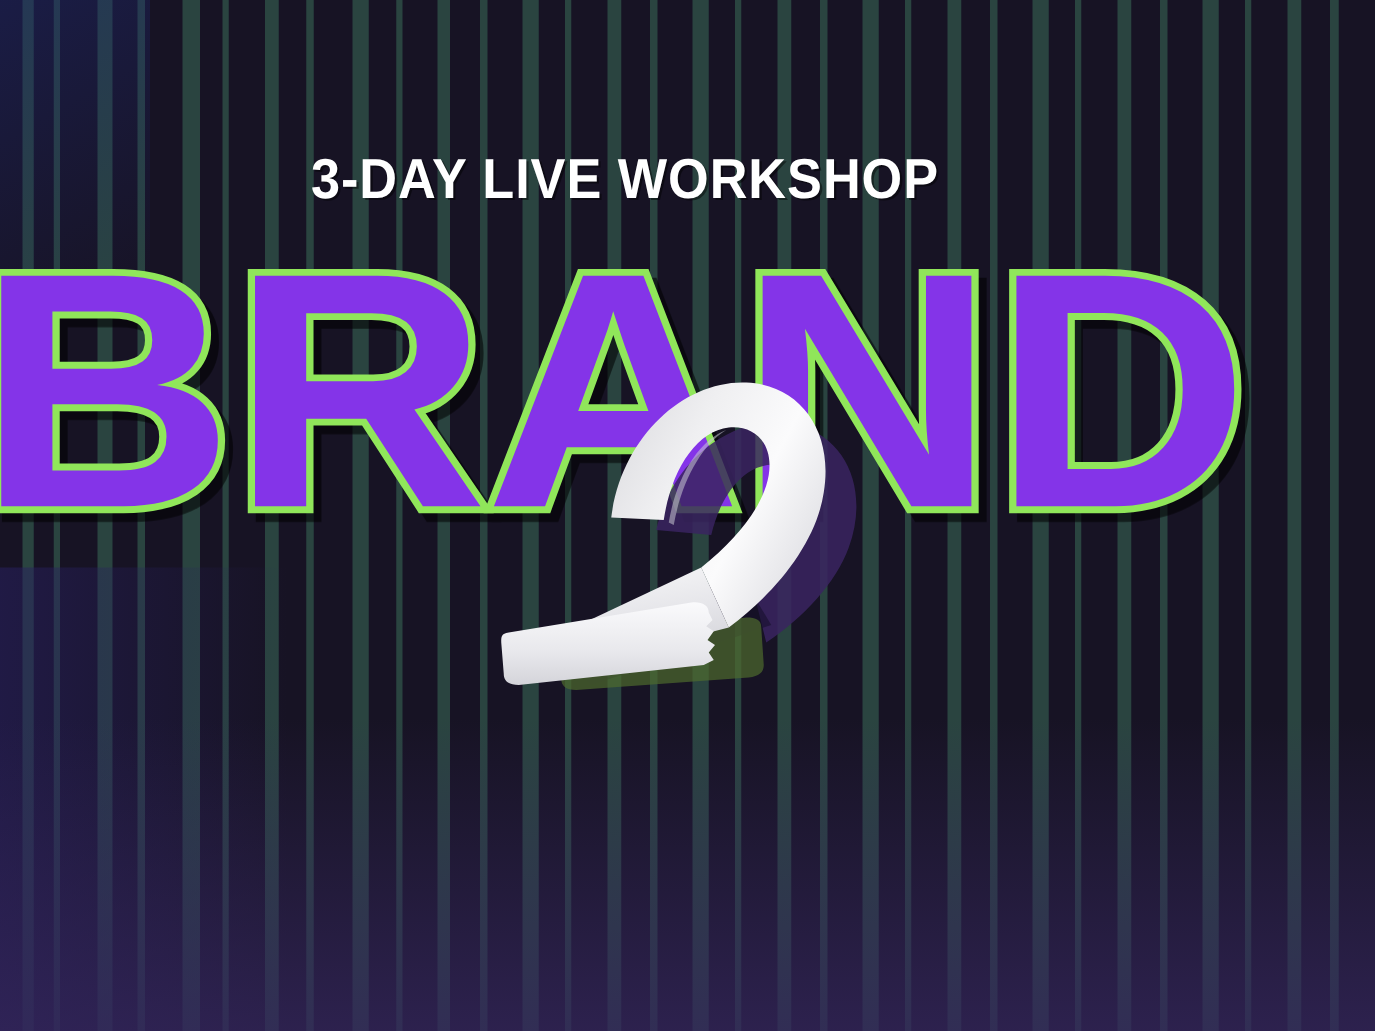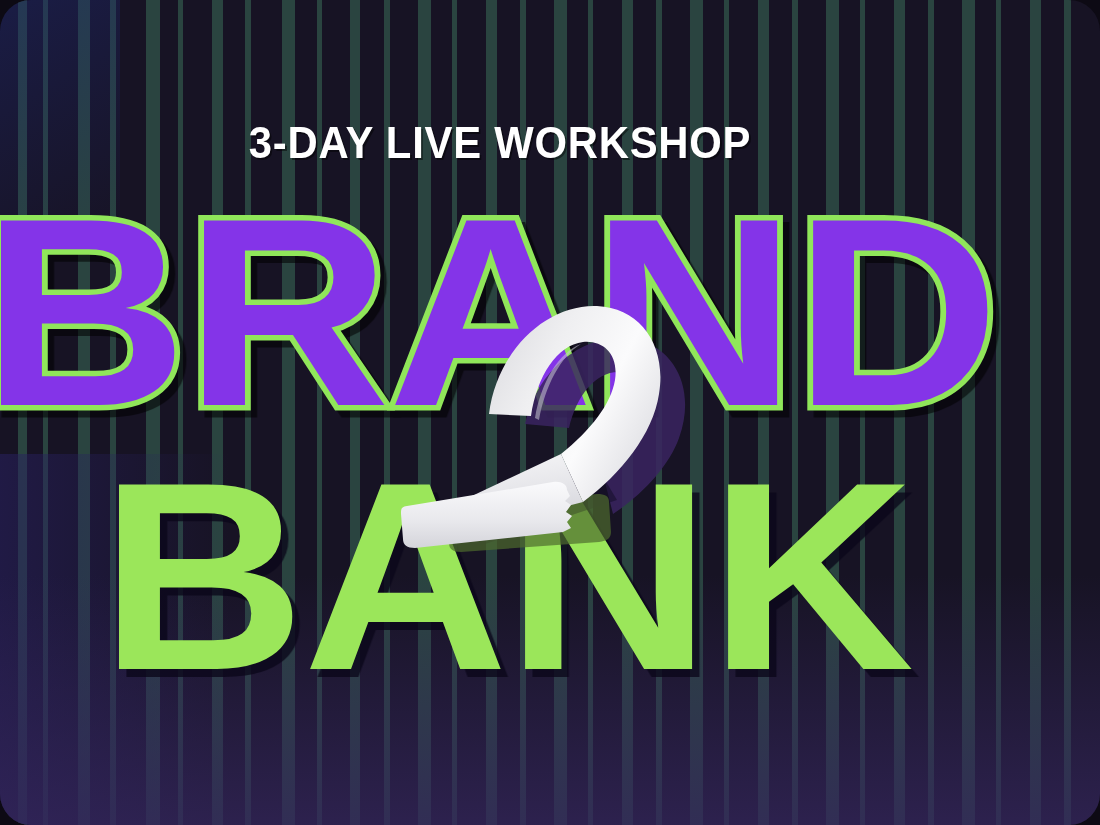--- a/index.html
+++ b/index.html
@@ -8,21 +8,20 @@
     background: #0d0a14;
   }
 
   #poster {
     position: relative;
     width: 1100px;
     height: 825px;
     overflow: hidden;
     background: #171324;
     font-family: "Liberation Sans", sans-serif;
-    border-radius: 31px;
   }
 
   
   .stripes {
     position: absolute;
     inset: 0;
     z-index: 0;
   }
   .stripe {
     position: absolute;
@@ -178,23 +177,20 @@
   <div class="wash-topleft"></div>
   <div class="wash-left"></div>
   <div class="wash-bottom"></div>
 
   <div class="eyebrow">3-DAY LIVE WORKSHOP</div>
 
   <div class="brand-wrap">
     <span class="brand-word">BRAND</span>
   </div>
 
-  <div class="bank-wrap">
-    <span class="bank-word">BANK</span>
-  </div>
 
   <div class="two">
     <svg viewBox="0 0 300 275" xmlns="http://www.w3.org/2000/svg" aria-hidden="true">
       <defs>
         <linearGradient id="gWhite" x1="0" y1="0" x2="1" y2="0.6">
           <stop offset="0%" stop-color="#D8D8DC"></stop>
           <stop offset="38%" stop-color="#EFEFF1"></stop>
           <stop offset="70%" stop-color="#FBFBFC"></stop>
           <stop offset="100%" stop-color="#E2E2E6"></stop>
         </linearGradient>

